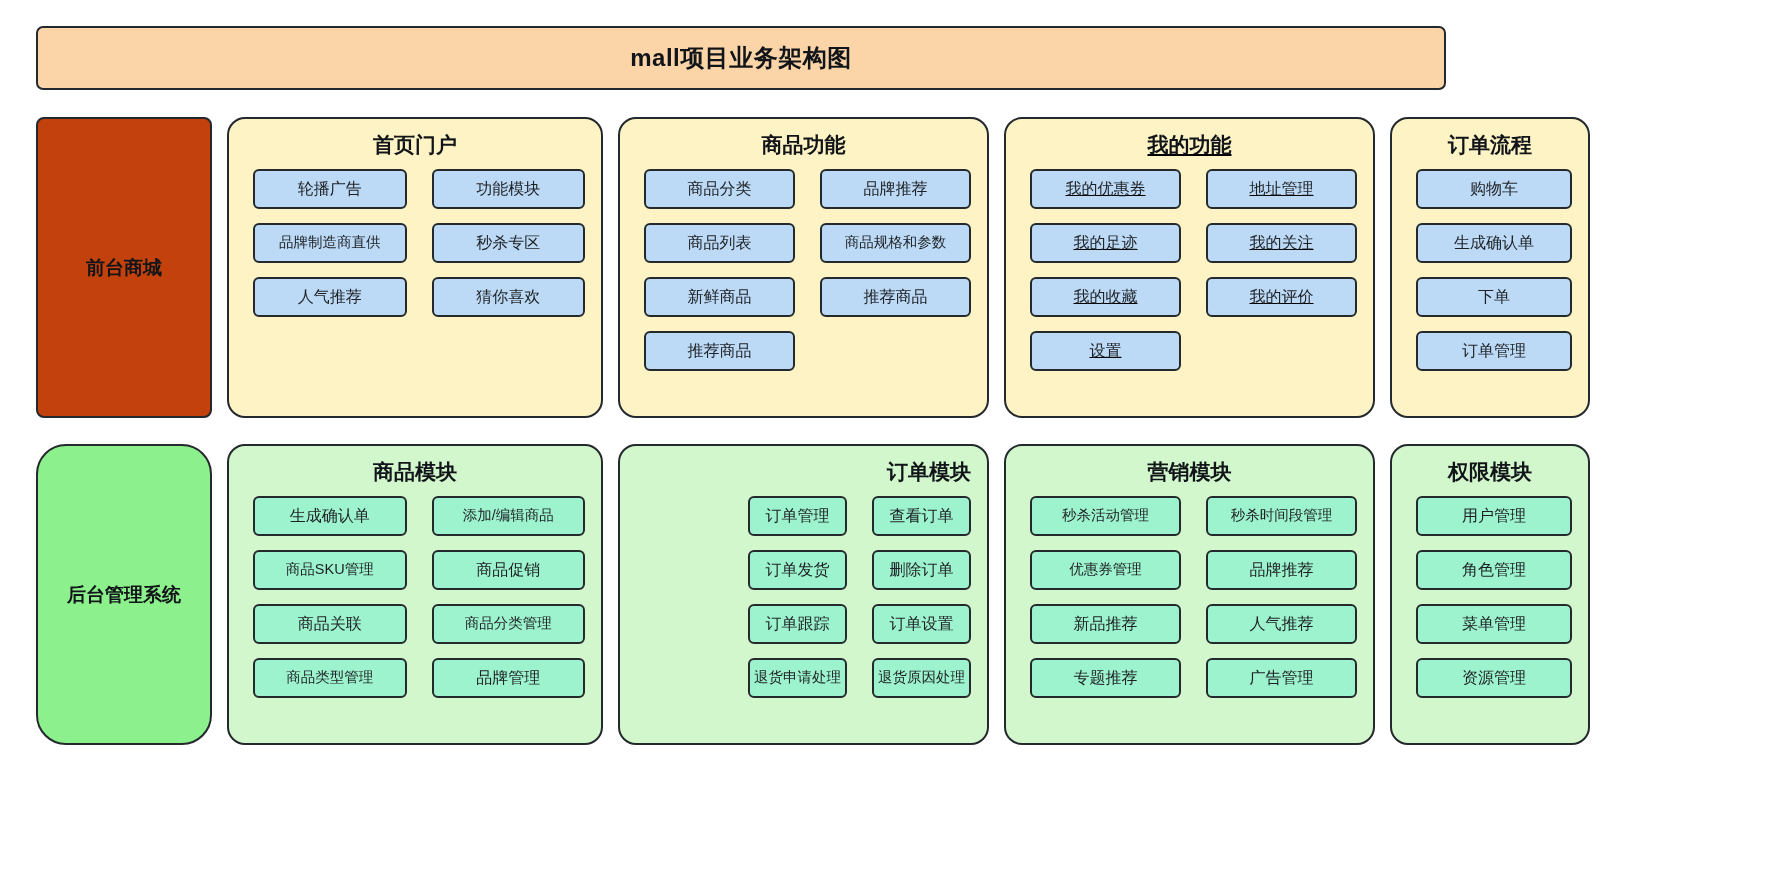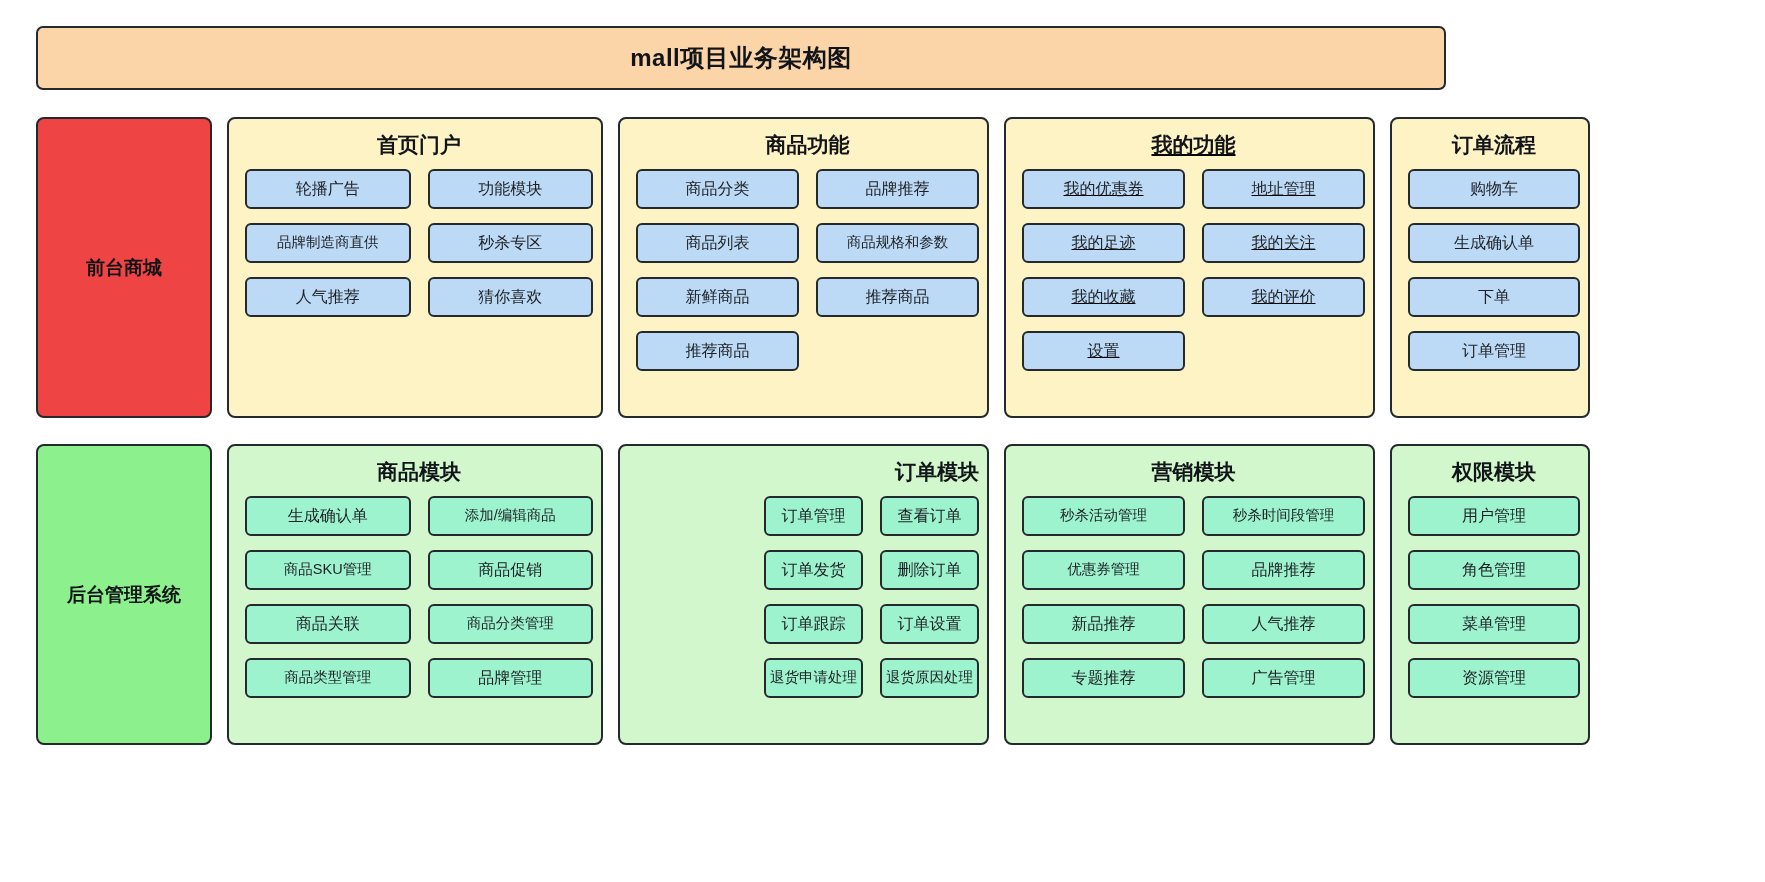--- a/index.html
+++ b/index.html
@@ -54,34 +54,34 @@
     flex: 0 0 172px;
     border: 2.5px solid #24292e;
     border-radius: 8px;
     display: flex;
     align-items: center;
     justify-content: center;
     font-size: 19px;
     font-weight: bold;
     color: #111418;
   }
-  .tier-label.front { background: #ef4444; text-align: center; }
-  .tier-label.admin { background: #8cf08c; }
+  .tier-label.front { background: #c2410c; text-align: center; }
+  .tier-label.admin { background: #8cf08c; border-radius: 30px; }
 
   .panels {
     display: flex;
     gap: 15px;
     flex: 1 1 auto;
     min-width: 0;
   }
 
   .panel {
     border: 2.5px solid #24292e;
-    border-radius: 8px;
-    padding: 14px 8px 12px 16px;
+    border-radius: 18px;
+    padding: 14px 16px 12px 16px;
     box-sizing: border-box;
     display: flex;
     flex-direction: column;
   }
   .panel.yellow { background: #fdf3c4; }
   .panel.green  { background: #d2f7cc; }
 
   .panel-title {
     text-align: center;
     font-size: 21px;
@@ -106,20 +106,21 @@
     display: flex;
     align-items: center;
     justify-content: center;
     font-size: 16px;
     color: #1d2125;
     text-align: center;
     line-height: 1.05;
     white-space: nowrap;
     box-sizing: border-box;
     padding: 0 4px;
+    margin-left: 8px;
   }
   .item.blue  { background: #bcd9f5; }
   .item.mint  { background: #9df3ce; }
 
   .item.tight { font-size: 14.5px; }
 
   
   .p-home     { flex: 0 0 376px; }
   .p-product  { flex: 0 0 371px; }
   .p-mine     { flex: 0 0 371px; text-decoration: underline; }

